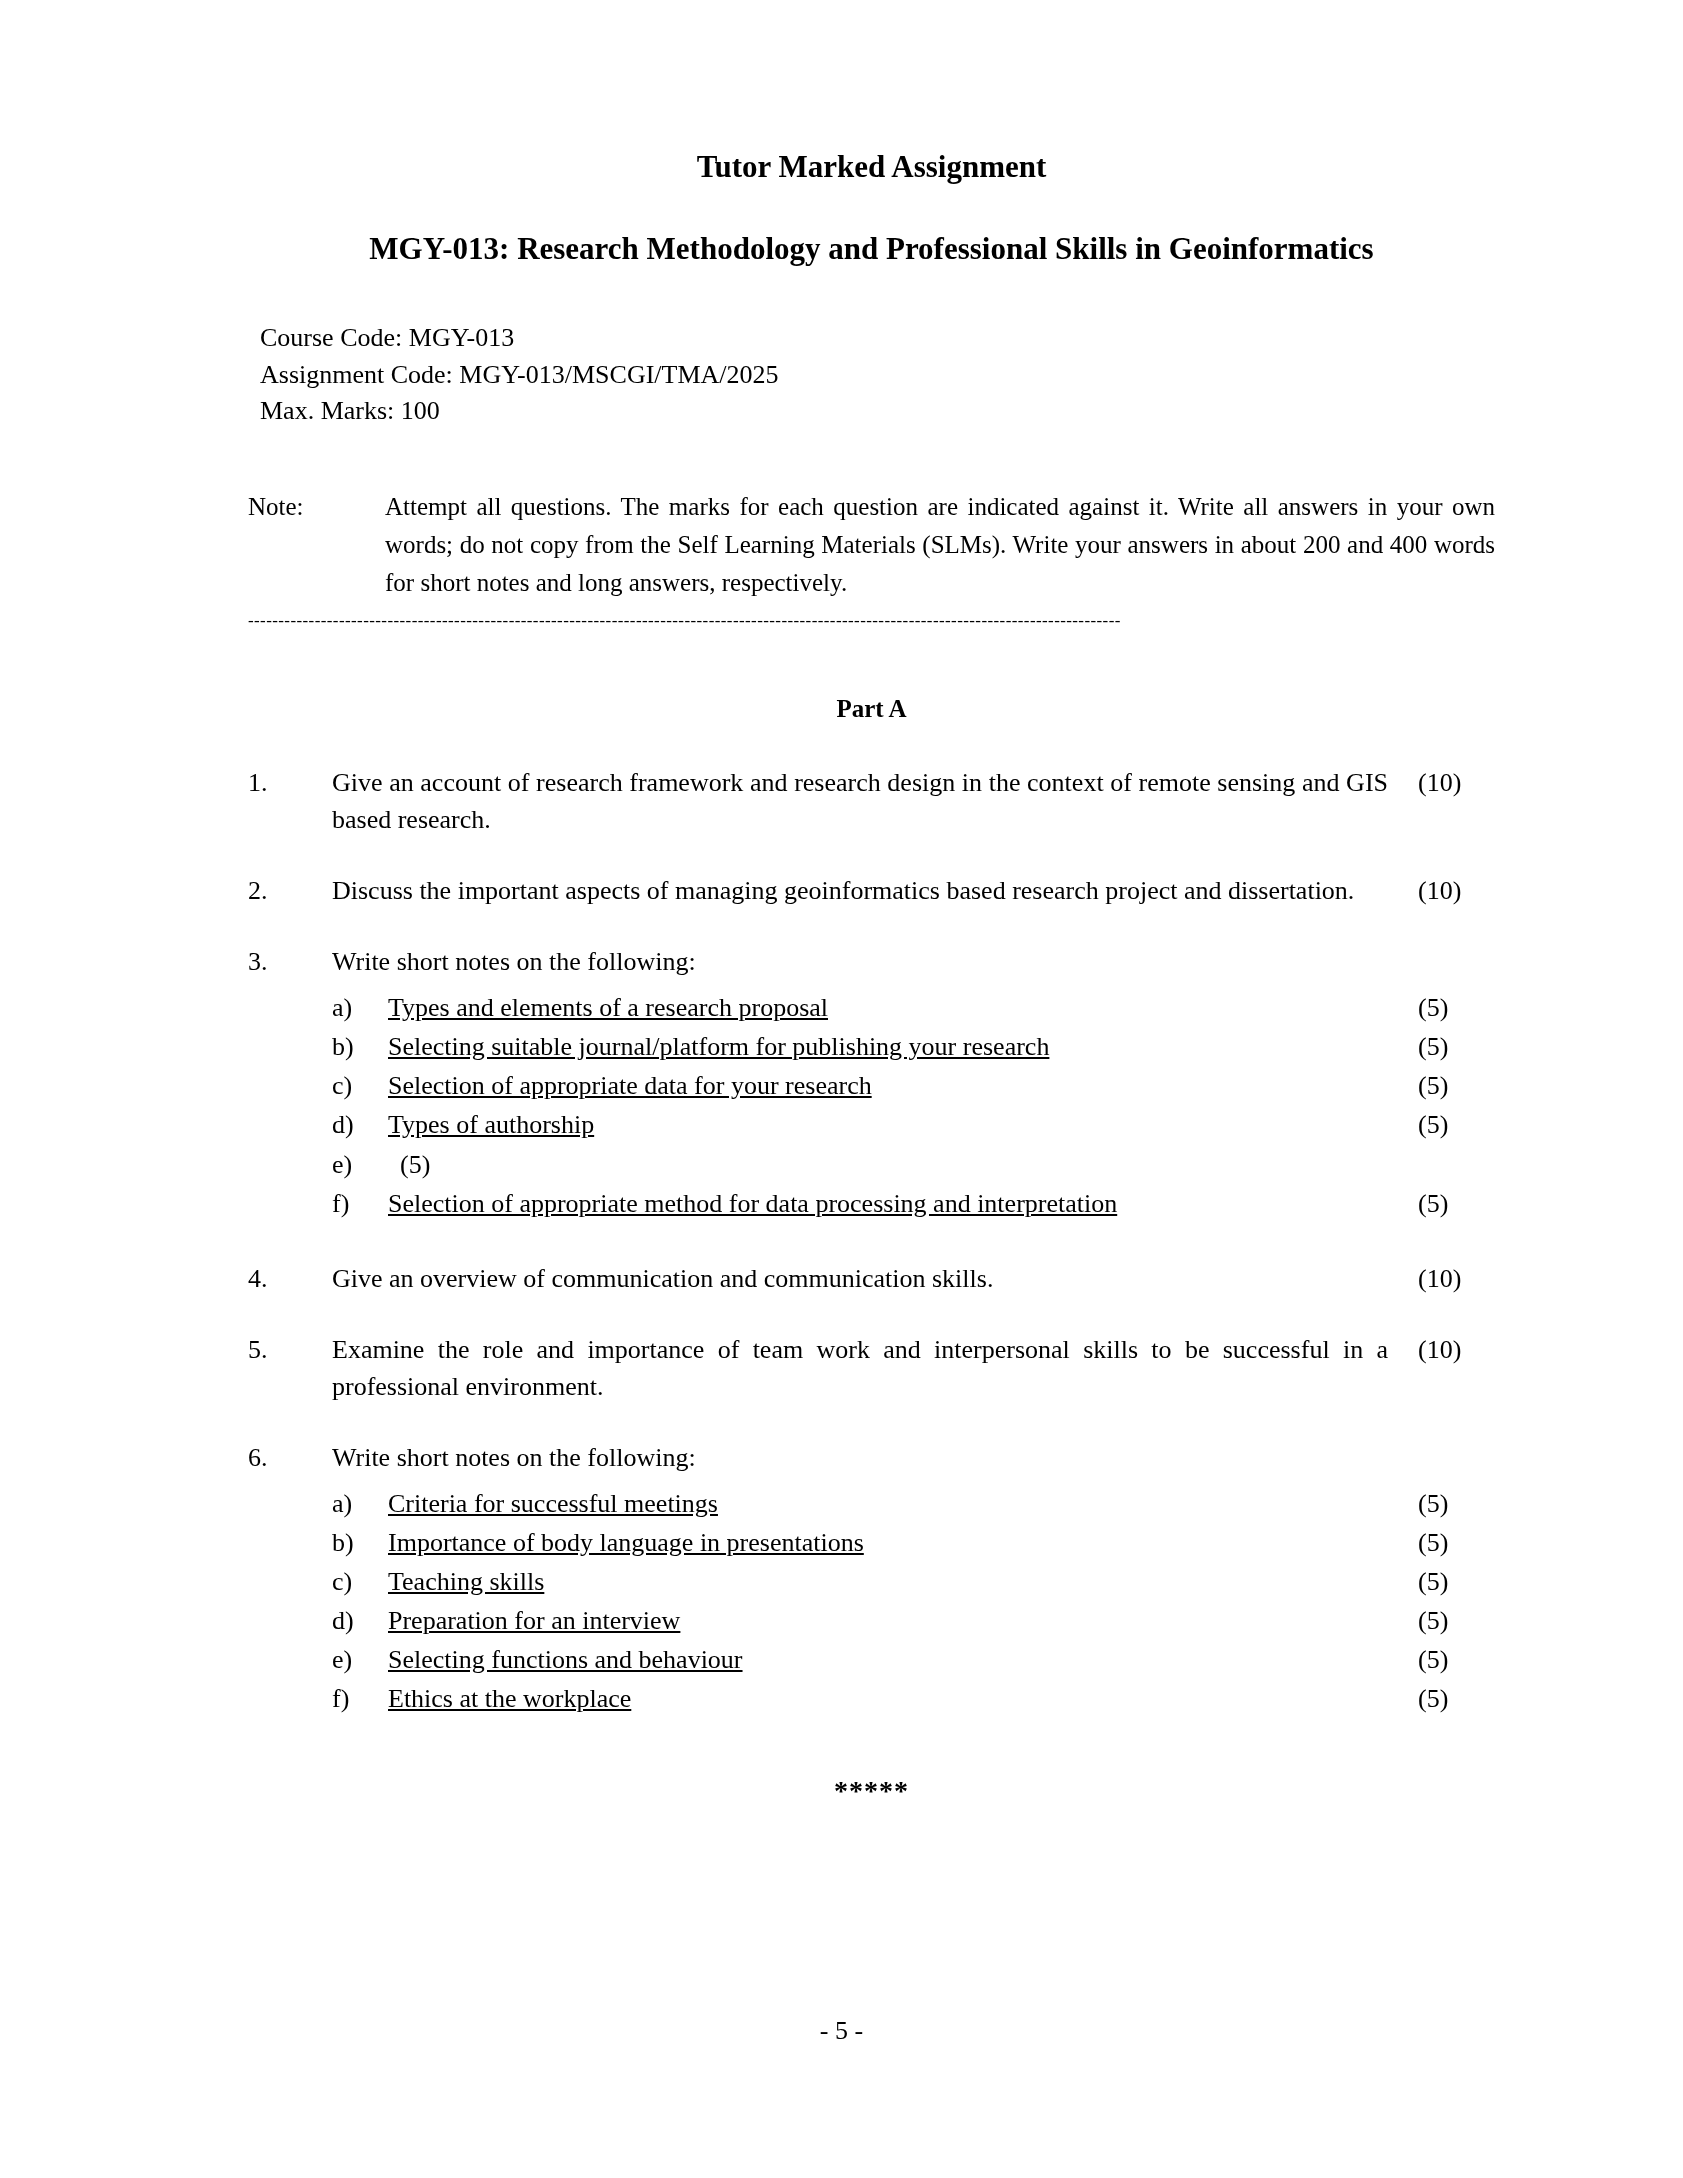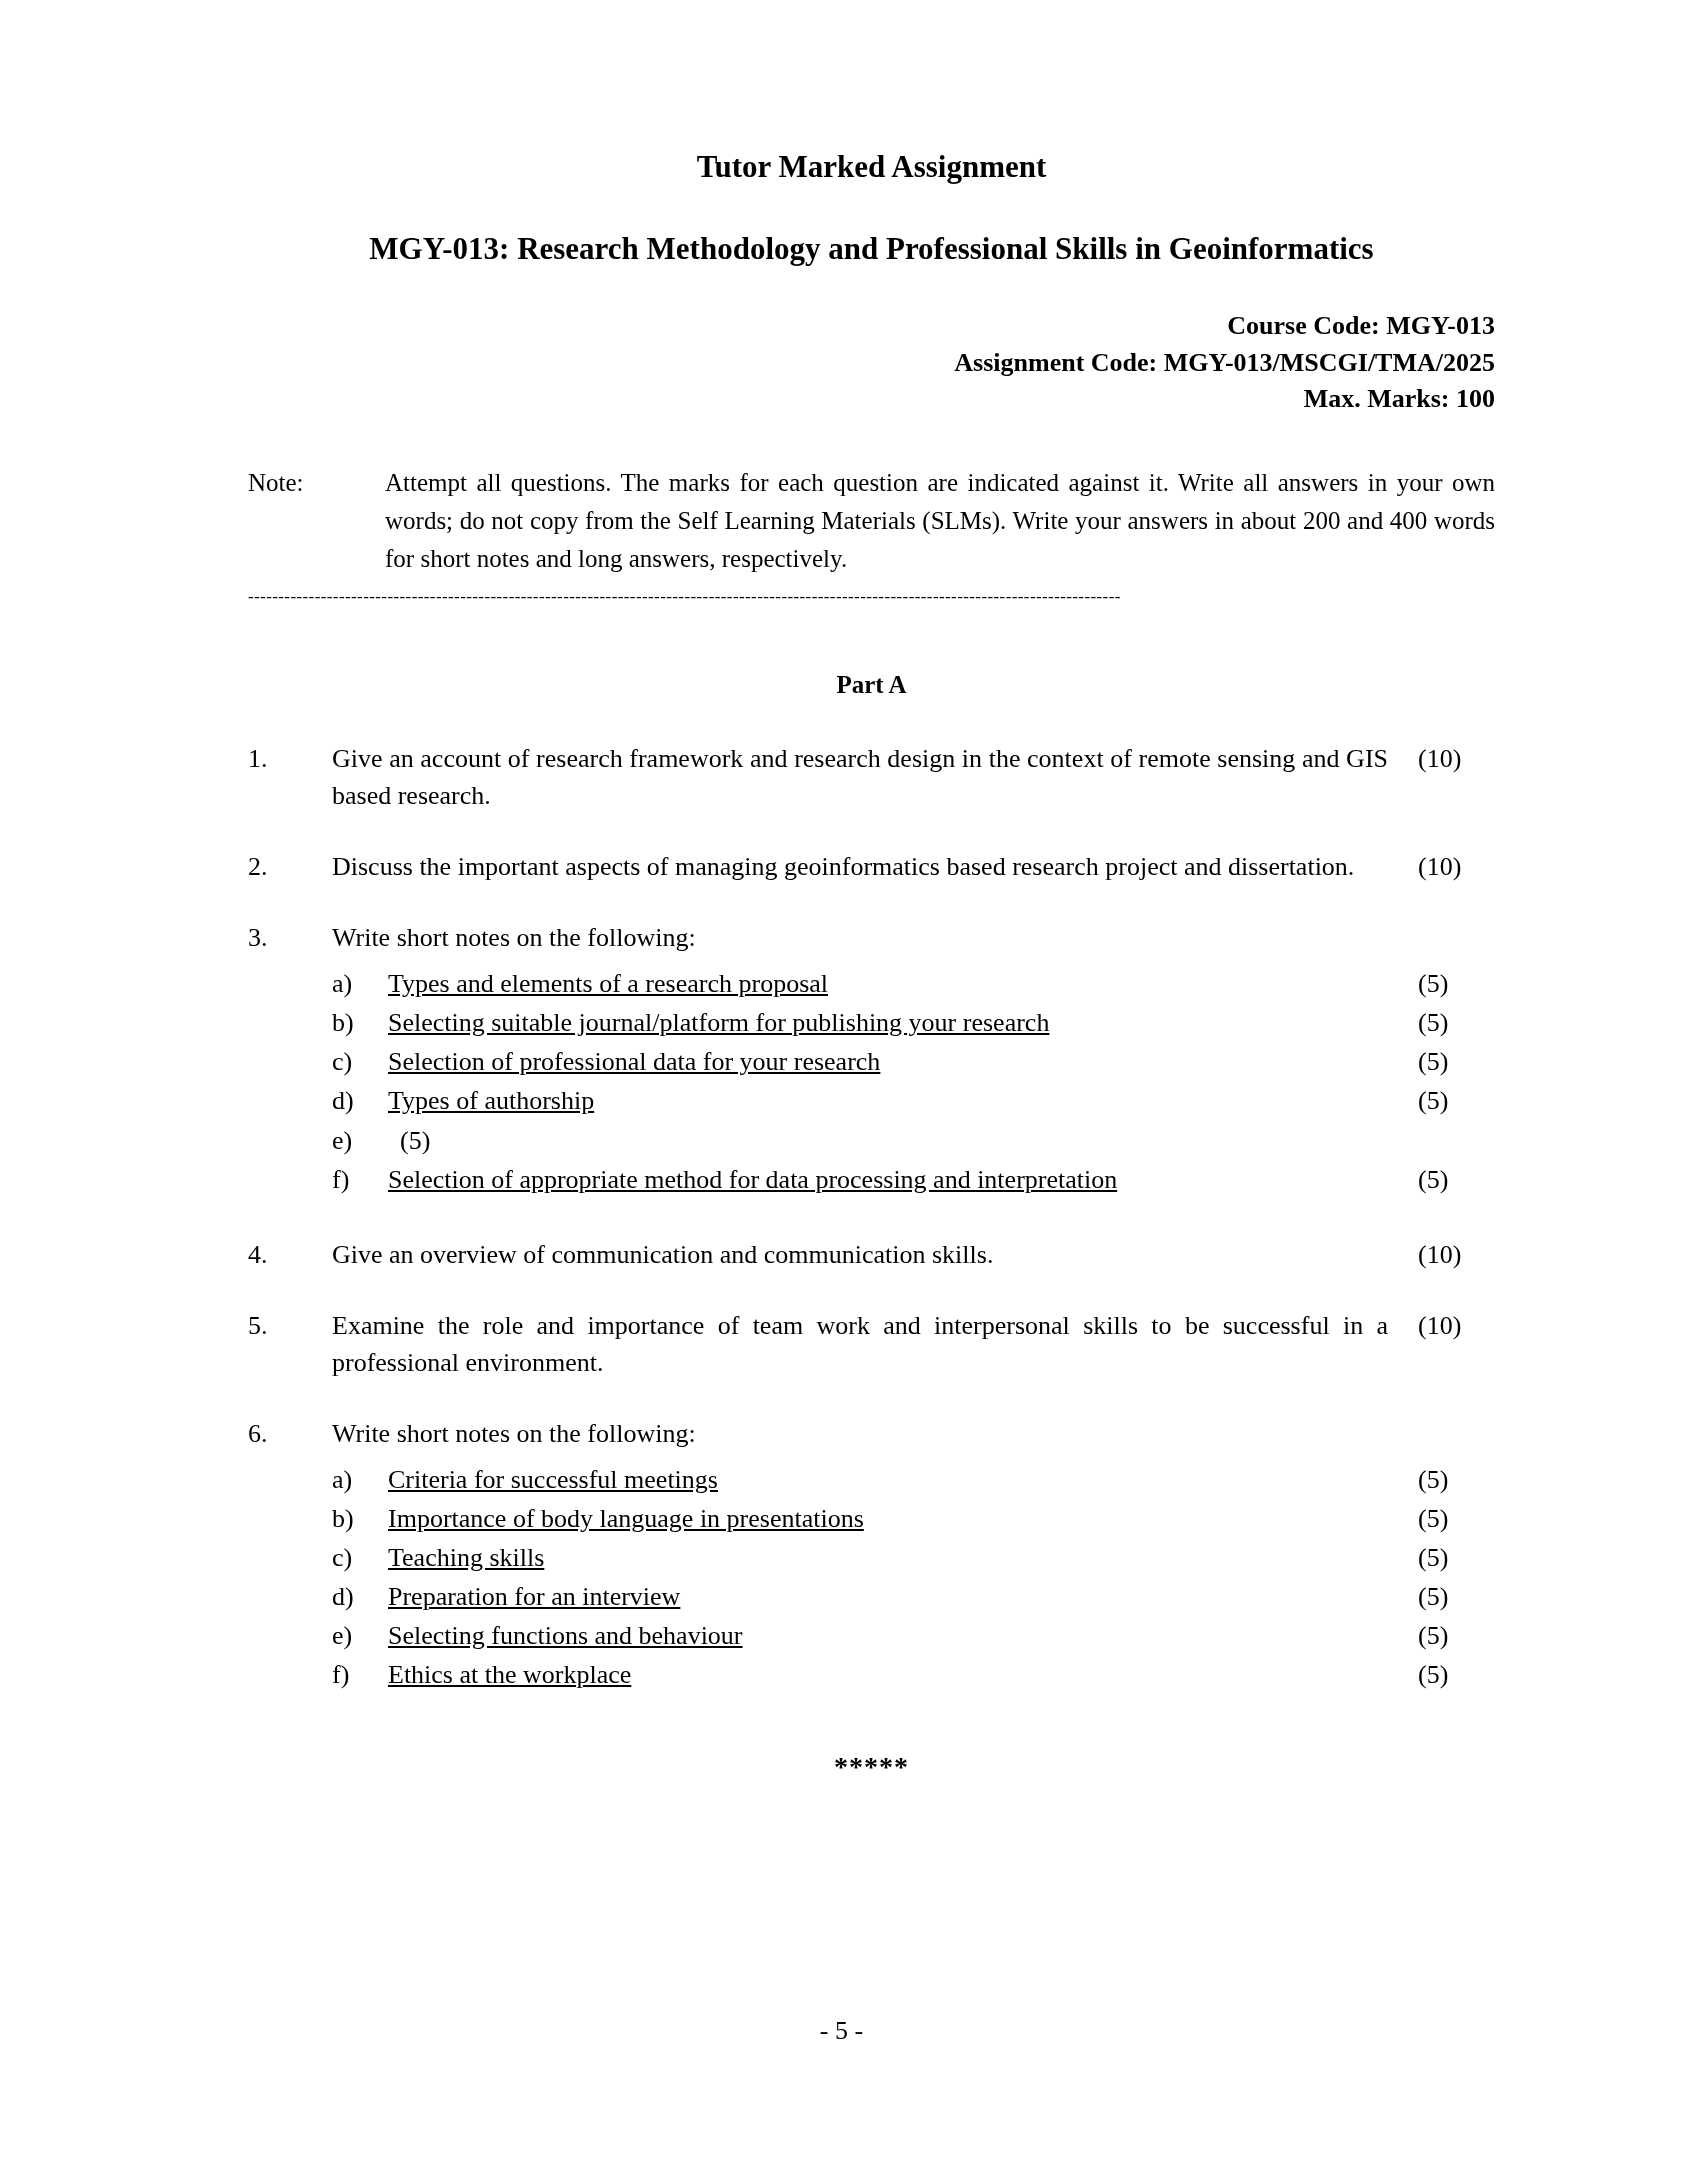--- a/index.html
+++ b/index.html
@@ -45,25 +45,24 @@
     font-weight: bold;
     margin: 0;
     padding-top: 42px;
     line-height: 1.30;
     padding-left: 10px;
     padding-right: 10px;
   }
 
   
   .meta-block {
-    text-align: right;
     font-size: 26px;
-    font-weight: bold;
+    font-weight: normal;
     line-height: 1.42;
-    margin: 0;
+    margin: 12px;
     padding-top: 38px;
   }
   .meta-line { display: block; }
 
   
   .note-block {
     display: flex;
     padding-top: 46px;
     font-size: 25px;
     font-weight: normal;
@@ -216,21 +215,21 @@
         </div>
         <div class="subitem">
           <div class="sub-spacer"></div>
           <div class="sub-letter">b)</div>
           <div class="sub-text">Selecting suitable journal/platform for publishing your research</div>
           <div class="sub-marks">(5)</div>
         </div>
         <div class="subitem">
           <div class="sub-spacer"></div>
           <div class="sub-letter">c)</div>
-          <div class="sub-text">Selection of professional data for your research</div>
+          <div class="sub-text">Selection of appropriate data for your research</div>
           <div class="sub-marks">(5)</div>
         </div>
         <div class="subitem">
           <div class="sub-spacer"></div>
           <div class="sub-letter">d)</div>
           <div class="sub-text">Types of authorship</div>
           <div class="sub-marks">(5)</div>
         </div>
         <div class="subitem">
           <div class="sub-spacer"></div>

